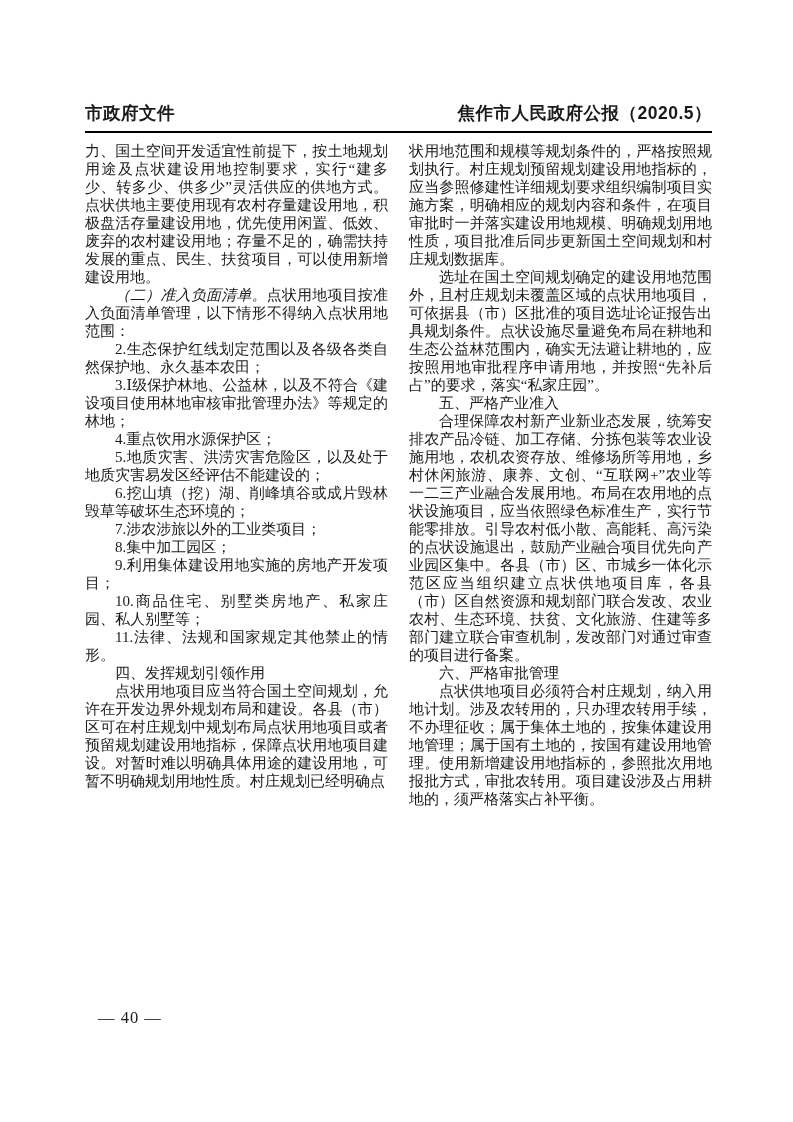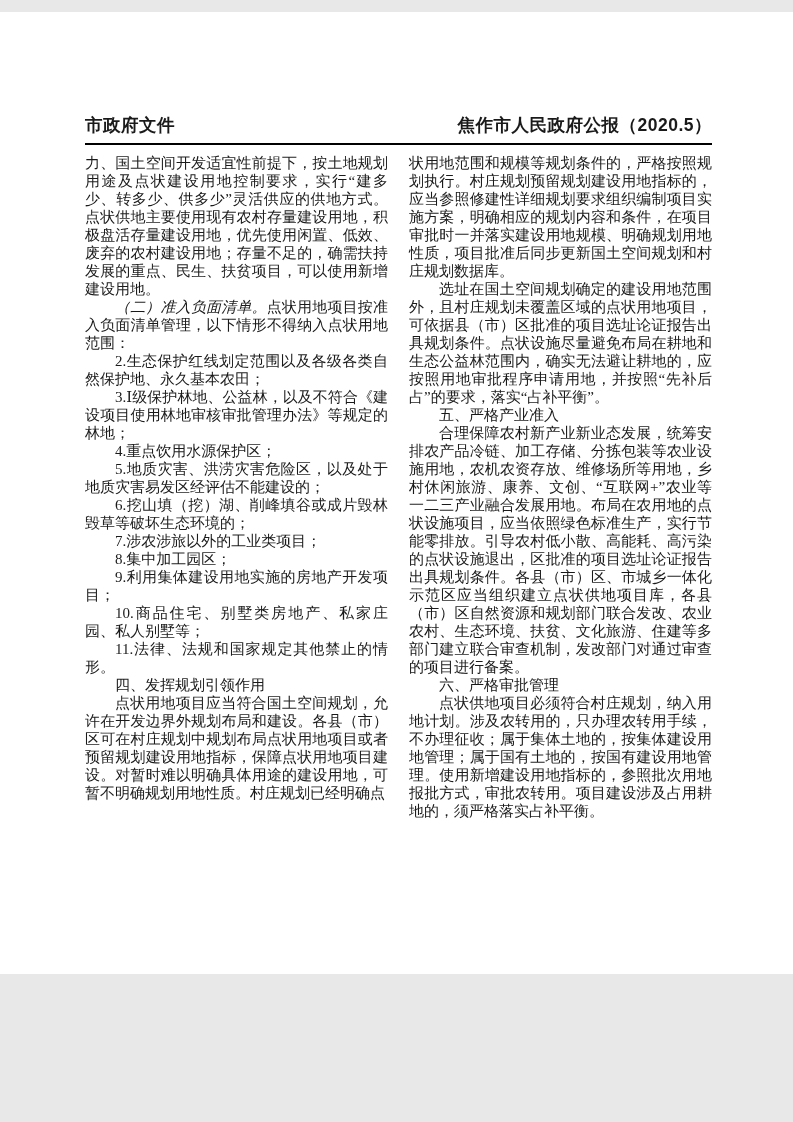--- a/index.html
+++ b/index.html
@@ -3,22 +3,22 @@
 <meta charset="utf-8">
 <style>
   html, body {
     margin: 0;
     padding: 0;
     background: #e8e8e8;
   }
   .page {
     position: relative;
     width: 793px;
-    height: 962px;
-    margin: 12px auto;
+    height: 1122px;
+    margin: 0 auto;
     background: #ffffff;
     overflow: hidden;
     color: #1a1a1a;
     font-family: "Liberation Serif", "DejaVu Serif", serif;
   }
   .header {
     position: absolute;
     left: 85px;
     top: 101px;
     width: 627px;
@@ -99,21 +99,21 @@
         <p class="para indent">7.涉农涉旅以外的工业类项目；</p>
         <p class="para indent">8.集中加工园区；</p>
         <p class="para indent">9.利用集体建设用地实施的房地产开发项目；</p>
         <p class="para indent">10.商品住宅、别墅类房地产、私家庄园、私人别墅等；</p>
         <p class="para indent">11.法律、法规和国家规定其他禁止的情形。</p>
         <p class="para heading">四、发挥规划引领作用</p>
         <p class="para indent">点状用地项目应当符合国土空间规划，允许在开发边界外规划布局和建设。各县（市）区可在村庄规划中规划布局点状用地项目或者预留规划建设用地指标，保障点状用地项目建设。对暂时难以明确具体用途的建设用地，可暂不明确规划用地性质。村庄规划已经明确点</p>
       </div>
     <div class="column">
         <p class="para">状用地范围和规模等规划条件的，严格按照规划执行。村庄规划预留规划建设用地指标的，应当参照修建性详细规划要求组织编制项目实施方案，明确相应的规划内容和条件，在项目审批时一并落实建设用地规模、明确规划用地性质，项目批准后同步更新国土空间规划和村庄规划数据库。</p>
-        <p class="para indent">选址在国土空间规划确定的建设用地范围外，且村庄规划未覆盖区域的点状用地项目，可依据县（市）区批准的项目选址论证报告出具规划条件。点状设施尽量避免布局在耕地和生态公益林范围内，确实无法避让耕地的，应按照用地审批程序申请用地，并按照“先补后占”的要求，落实“占补平衡”。</p>
+        <p class="para indent">选址在国土空间规划确定的建设用地范围外，且村庄规划未覆盖区域的点状用地项目，可依据县（市）区批准的项目选址论证报告出具规划条件。点状设施尽量避免布局在耕地和生态公益林范围内，确实无法避让耕地的，应按照用地审批程序申请用地，并按照“先补后占”的要求，落实“私家庄园”。</p>
         <p class="para heading">五、严格产业准入</p>
-        <p class="para indent">合理保障农村新产业新业态发展，统筹安排农产品冷链、加工存储、分拣包装等农业设施用地，农机农资存放、维修场所等用地，乡村休闲旅游、康养、文创、“互联网+”农业等一二三产业融合发展用地。布局在农用地的点状设施项目，应当依照绿色标准生产，实行节能零排放。引导农村低小散、高能耗、高污染的点状设施退出，区批准的项目选址论证报告出具规划条件。各县（市）区、市城乡一体化示范区应当组织建立点状供地项目库，各县（市）区自然资源和规划部门联合发改、农业农村、生态环境、扶贫、文化旅游、住建等多部门建立联合审查机制，发改部门对通过审查的项目进行备案。</p>
+        <p class="para indent">合理保障农村新产业新业态发展，统筹安排农产品冷链、加工存储、分拣包装等农业设施用地，农机农资存放、维修场所等用地，乡村休闲旅游、康养、文创、“互联网+”农业等一二三产业融合发展用地。布局在农用地的点状设施项目，应当依照绿色标准生产，实行节能零排放。引导农村低小散、高能耗、高污染的点状设施退出，鼓励产业融合项目优先向产业园区集中。各县（市）区、市城乡一体化示范区应当组织建立点状供地项目库，各县（市）区自然资源和规划部门联合发改、农业农村、生态环境、扶贫、文化旅游、住建等多部门建立联合审查机制，发改部门对通过审查的项目进行备案。</p>
         <p class="para heading">六、严格审批管理</p>
         <p class="para indent">点状供地项目必须符合村庄规划，纳入用地计划。涉及农转用的，只办理农转用手续，不办理征收；属于集体土地的，按集体建设用地管理；属于国有土地的，按国有建设用地管理。使用新增建设用地指标的，参照批次用地报批方式，审批农转用。项目建设涉及占用耕地的，须严格落实占补平衡。</p>
       </div>
   </div>
   <div class="page-number">— 40 —</div>
 </div>
 
 </body></html>

